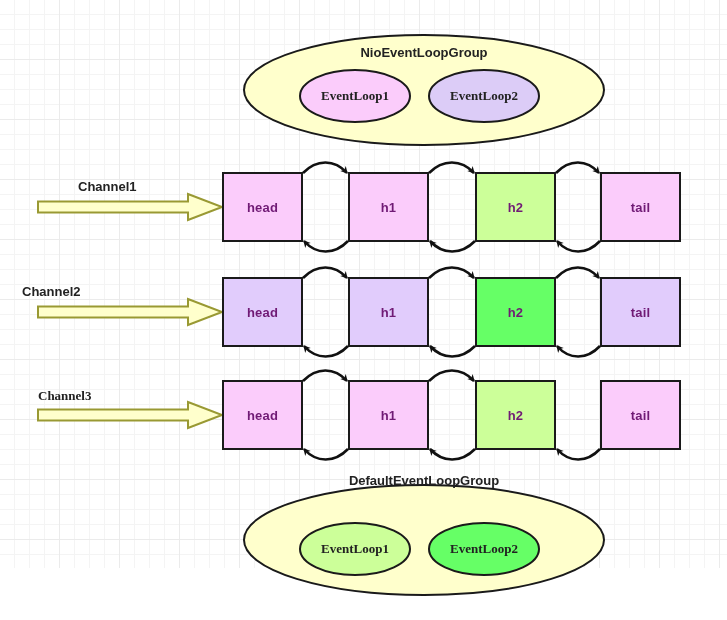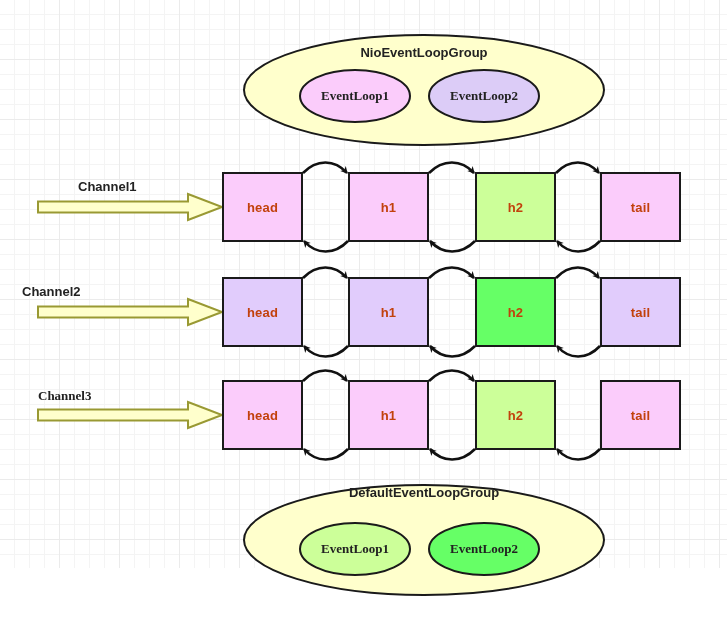--- a/index.html
+++ b/index.html
@@ -20,21 +20,21 @@
       linear-gradient(to bottom,#f4f4f4 1px,transparent 1px);
     background-size:60px 60px,60px 60px,15px 15px,15px 15px;
     background-position:-1px -1px,-1px -1px,-1px -1px,-1px -1px;
   }
   .svg-layer{position:absolute;left:0;top:0;width:727px;height:620px;overflow:visible;}
   .node-box{
     position:absolute;
     border:2px solid #1a1a1a;
     box-sizing:border-box;
     display:flex;align-items:center;justify-content:center;
-    font-size:13px;font-weight:bold;color:#c2410c;
+    font-size:13px;font-weight:bold;color:#701a75;
     letter-spacing:.2px;
   }
   .chan-label{
     position:absolute;
     font-size:13px;font-weight:bold;color:#222222;
     white-space:nowrap;
   }
   .grp-title{
     position:absolute;
     font-size:13px;font-weight:bold;color:#222222;
@@ -85,21 +85,21 @@
       <path d="M 303 381 C 316.5 367 334.5 367 347 381" fill="none" stroke="#111111" stroke-width="2.6" marker-end="url(#ah)"></path>
       <path d="M 348 449 C 334.5 463 316.5 463 304 449" fill="none" stroke="#111111" stroke-width="2.6" marker-end="url(#ah)"></path>
       <path d="M 429 381 C 442.8 367 461.2 367 474 381" fill="none" stroke="#111111" stroke-width="2.6" marker-end="url(#ah)"></path>
       <path d="M 475 449 C 461.2 463 442.8 463 430 449" fill="none" stroke="#111111" stroke-width="2.6" marker-end="url(#ah)"></path>
       <path d="M 600 449 C 586.8 463 569.2 463 557 449" fill="none" stroke="#111111" stroke-width="2.6" marker-end="url(#ah)"></path>
     </svg>
   <div id="overlay">
       <div class="grp-title" style="left: 244px; top: 45px; width: 360px;">NioEventLoopGroup</div>
       <div class="ell-label" style="left: 300px; top: 70px; width: 110px; height: 52px;">EventLoop1</div>
       <div class="ell-label" style="left: 429px; top: 70px; width: 110px; height: 52px;">EventLoop2</div>
-      <div class="grp-title" style="left: 244px; top: 485px; width: 360px;">DefaultEventLoopGroup</div>
+      <div class="grp-title" style="left: 244px; top: 473px; width: 360px;">DefaultEventLoopGroup</div>
       <div class="ell-label" style="left: 300px; top: 523px; width: 110px; height: 52px;">EventLoop1</div>
       <div class="ell-label" style="left: 429px; top: 523px; width: 110px; height: 52px;">EventLoop2</div>
       <div class="node-box" style="left: 222px; top: 172px; width: 81px; height: 70px; background: rgb(251, 204, 251);">head</div>
       <div class="node-box" style="left: 348px; top: 172px; width: 81px; height: 70px; background: rgb(251, 204, 251);">h1</div>
       <div class="node-box" style="left: 475px; top: 172px; width: 81px; height: 70px; background: rgb(204, 255, 153);">h2</div>
       <div class="node-box" style="left: 600px; top: 172px; width: 81px; height: 70px; background: rgb(251, 204, 251);">tail</div>
       <div class="chan-label" style="left: 36px; top: 179px; margin-left: 42px;">Channel1</div>
       <div class="node-box" style="left: 222px; top: 277px; width: 81px; height: 70px; background: rgb(225, 204, 252);">head</div>
       <div class="node-box" style="left: 348px; top: 277px; width: 81px; height: 70px; background: rgb(225, 204, 252);">h1</div>
       <div class="node-box" style="left: 475px; top: 277px; width: 81px; height: 70px; background: rgb(102, 255, 102);">h2</div>

